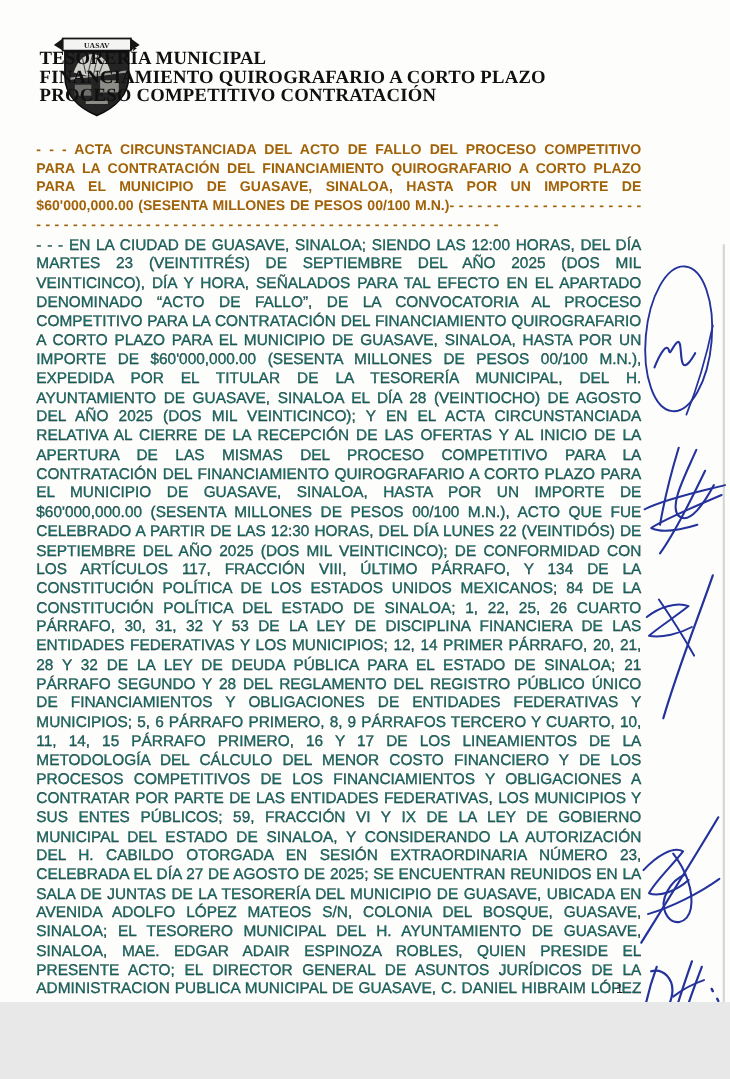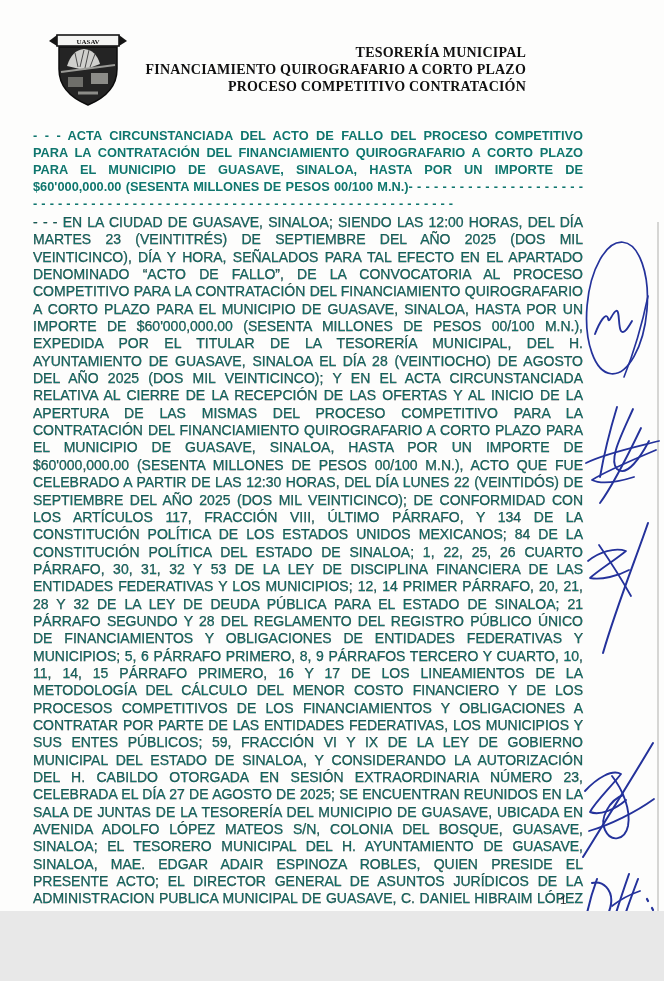--- a/index.html
+++ b/index.html
@@ -8,30 +8,30 @@
     width:664px;height:911px;
     background:#fdfdfc;
     overflow:hidden;
     font-family:"Liberation Sans",sans-serif;
     color:#161616;
   }
   
   .logo{position:absolute;left:44px;top:33px;}
   .header-block{
     position:absolute;left:36px;top:44px;width:490px;
-    text-align:right;
+    text-align:left;
     font-family:"Liberation Serif",serif;
-    font-weight:bold;font-size:14px;line-height:17px;
+    font-weight:bold;font-size:17px;line-height:17px;
     color:#101010;letter-spacing:.2px;
   }
   
   .act-title{
     position:absolute;left:33px;top:114px;width:550px;
     font-size:12.8px;font-weight:bold;line-height:17px;
-    text-align:justify;color:#0f766e;
+    text-align:justify;color:#a16207;
     word-spacing:.5px;
   }
   
   .act-body{
     position:absolute;left:33px;top:200px;width:550px;
     font-size:14px;line-height:17.35px;
     text-align:justify;color:#0f766e;
     -webkit-text-stroke:0.25px #181818;
     word-spacing:.4px;
   }

